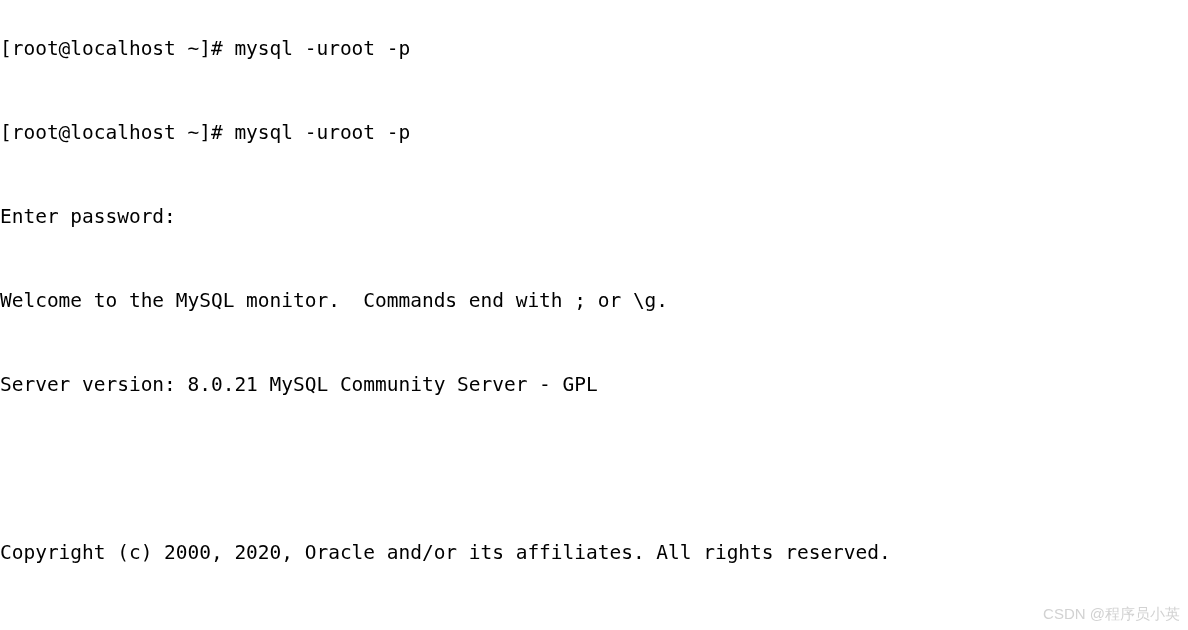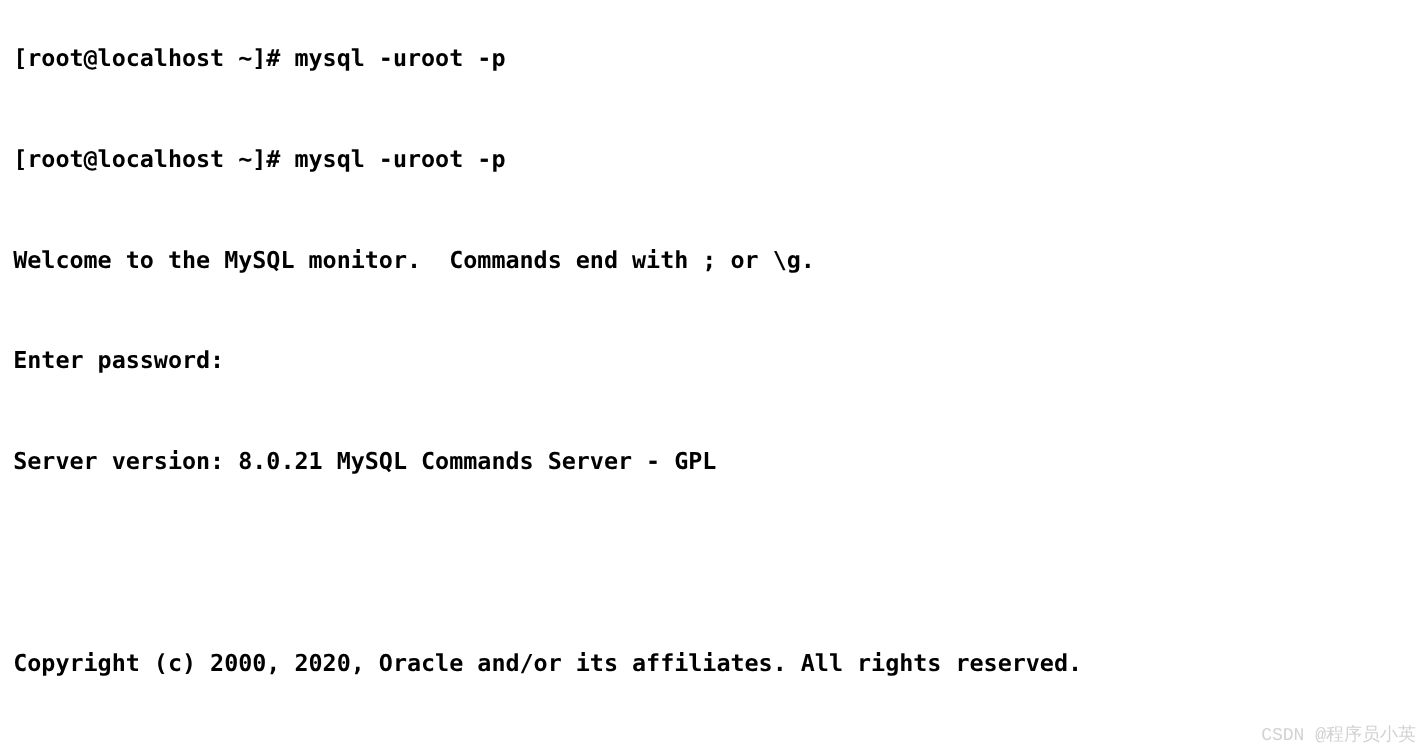--- a/index.html
+++ b/index.html
@@ -28,49 +28,48 @@
     font-size: 19.5px;
     line-height: 28px;
     letter-spacing: -0.02px;
     color: #000000;
     white-space: pre;
     -webkit-font-smoothing: none;
   }
   .line {
     height: 28px;
     white-space: pre;
-    padding-left: 11px;
-    font-weight: bold;
+    padding-left: 0;
   }
   .line.blank {
     height: 28px;
   }
   #watermark {
     position: absolute;
     right: 8px;
     bottom: 9px;
-    font-family: Liberation Mono, monospace;
+    font-family: Liberation Sans, sans-serif;
     font-size: 15px;
     line-height: 1;
     color: #d2d2d2;
     white-space: pre;
     user-select: none;
   }
 </style>
 </head>
 <body>
 
 <div id="terminal">
 
   <div id="console">
     <div class="line">[root@localhost ~]# mysql -uroot -p</div>
     <div class="line">[root@localhost ~]# mysql -uroot -p</div>
+    <div class="line">Enter password:</div>
     <div class="line">Welcome to the MySQL monitor.  Commands end with ; or \g.</div>
-    <div class="line">Enter password:</div>
-    <div class="line">Server version: 8.0.21 MySQL Commands Server - GPL</div>
+    <div class="line">Server version: 8.0.21 MySQL Community Server - GPL</div>
     <div class="line blank"></div>
     <div class="line">Copyright (c) 2000, 2020, Oracle and/or its affiliates. All rights reserved.</div>
     
     
     
     
     
     
     
     

